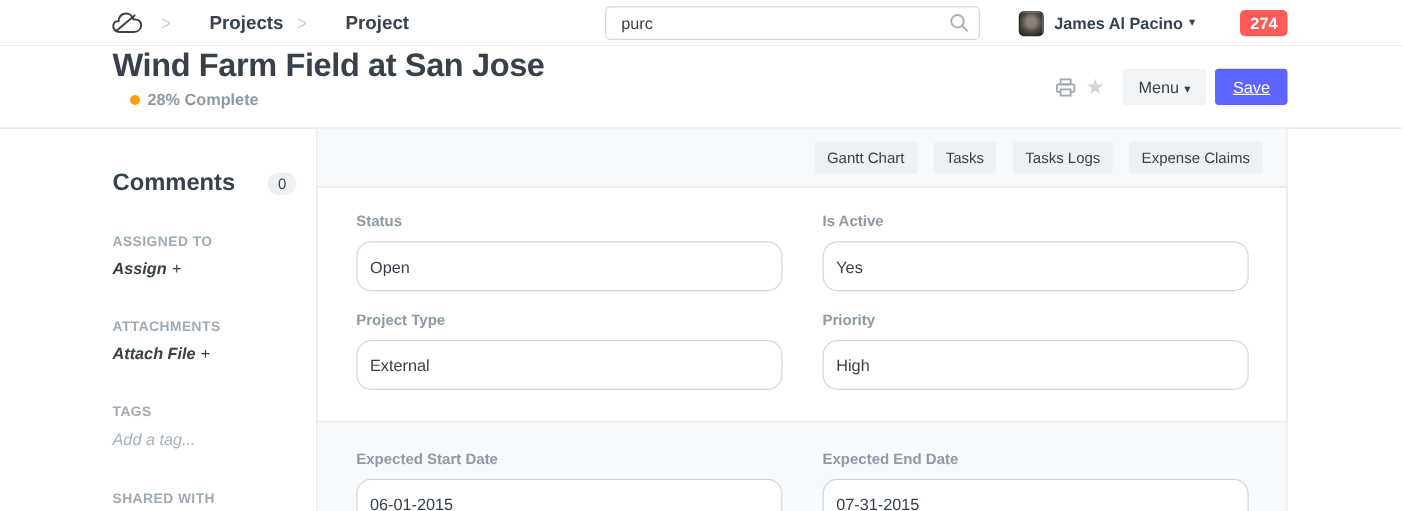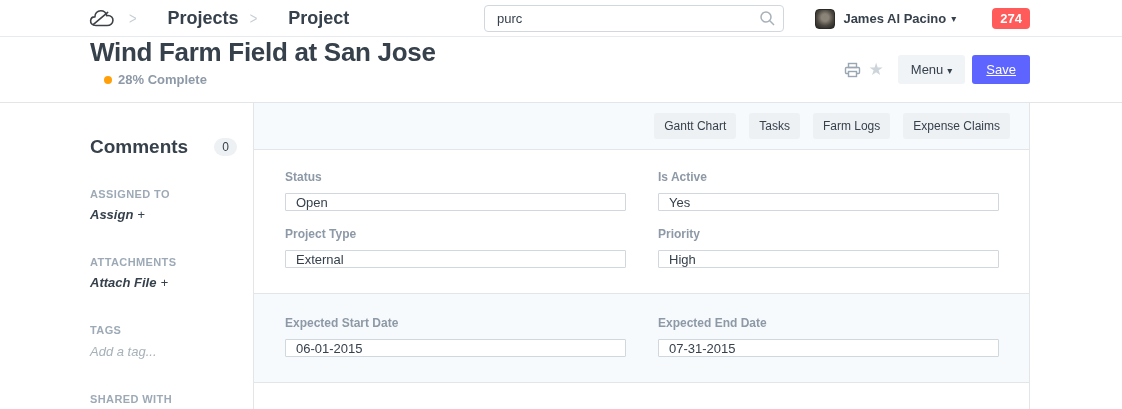--- a/index.html
+++ b/index.html
@@ -12,21 +12,21 @@
 
   
   .navbar {
     position:absolute; top:0; left:0; right:0; height:37px;
     background:#fff; border-bottom:1px solid #e8ebee;
     display:flex; align-items:center;
   }
   .nav-left { display:flex; align-items:center; margin-left:88px; gap:11px; }
   .logo svg { display:block; }
   .crumb-sep { color:#c6cdd4; font-size:13px; font-weight:400; transform:scaleY(1.25); display:inline-block; }
-  .crumb { font-weight:700; color:#36414c; font-size:18px; text-decoration:none; cursor:pointer;padding-left:20px; }
+  .crumb { font-weight:700; color:#36414c; font-size:15px; text-decoration:none; cursor:pointer;padding-left:20px; }
   .nav-search { position:absolute; left:484px; top:5px; width:300px; height:27px; }
   .nav-search input {
     width:100%; height:100%; border:1px solid #d1d8dd; border-radius:4px;
     padding:0 30px 0 12px; font:13px "Liberation Sans",sans-serif; color:#36414c; outline:none;
     background:#fff;
   }
   .search-icon { position:absolute; right:8px; top:5px; }
   .nav-right { position:absolute; right:92px; top:0; height:37px; display:flex; align-items:center; }
   .avatar {
     width:20px; height:20px; border-radius:4px;
@@ -81,21 +81,21 @@
     background:#eef1f4; color:#36414c; font-size:12px; padding:6px 10px; border-radius:3px;
     cursor:pointer; white-space:nowrap;
   }
   .form-section { padding:20px 30px 25px 31px; border-bottom:1px solid #e2e6e9; }
   .form-section.shaded { background:#f7fafc; padding-top:22px; padding-bottom:25px; }
   .frow { display:flex; justify-content:space-between; }
   .frow + .frow { margin-top:16px; }
   .field { width:341px; }
   .field label { display:block; font-size:12px; font-weight:700; color:#8d99a6; margin-bottom:9px; }
   .field input {
-    width:100%; height:18px; border:1px solid #d1d8dd; border-radius:1px;
+    width:100%; height:40px; border:1px solid #d1d8dd; border-radius:12px;
     padding:0 10px; font:13px "Liberation Sans",sans-serif; color:#36414c; background:#fff; outline:none;
   }
 </style>
 </head>
 <body>
 
 <div class="navbar">
   <div class="nav-left">
     <span class="logo">
       <svg width="30" height="23" viewBox="0 0 32 24" fill="none" stroke="#3d4146" stroke-width="1.7" stroke-linecap="round" stroke-linejoin="round">
@@ -168,21 +168,21 @@
   <div class="sb-head" style="top:221px">TAGS</div>
   <div class="sb-tag-input" style="top:241px">Add a tag...</div>
 
   <div class="sb-head" style="top:290px">SHARED WITH</div>
 </div>
 
 <div class="form-area">
   <div class="view-row">
     <span class="view-btn">Gantt Chart</span>
     <span class="view-btn">Tasks</span>
-    <span class="view-btn">Farm Logs</span>
+    <span class="view-btn">Tasks Logs</span>
     <span class="view-btn">Expense Claims</span>
   </div>
 
   <div class="form-section">
     <div class="frow">
       <div class="field">
         <label>Status</label>
         <input type="text" value="Open" style="">
       </div>
       <div class="field">

